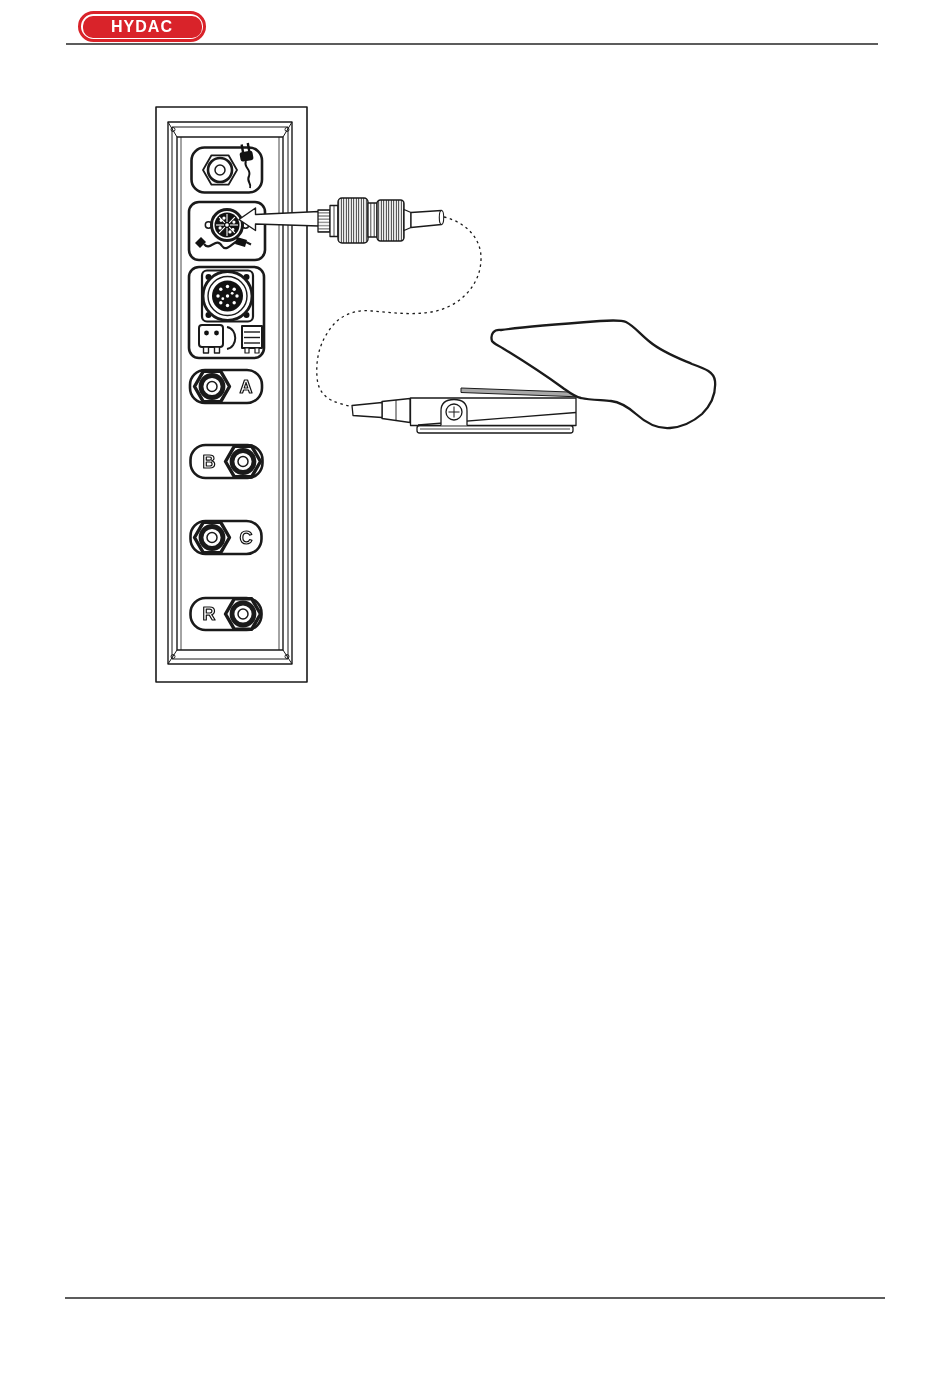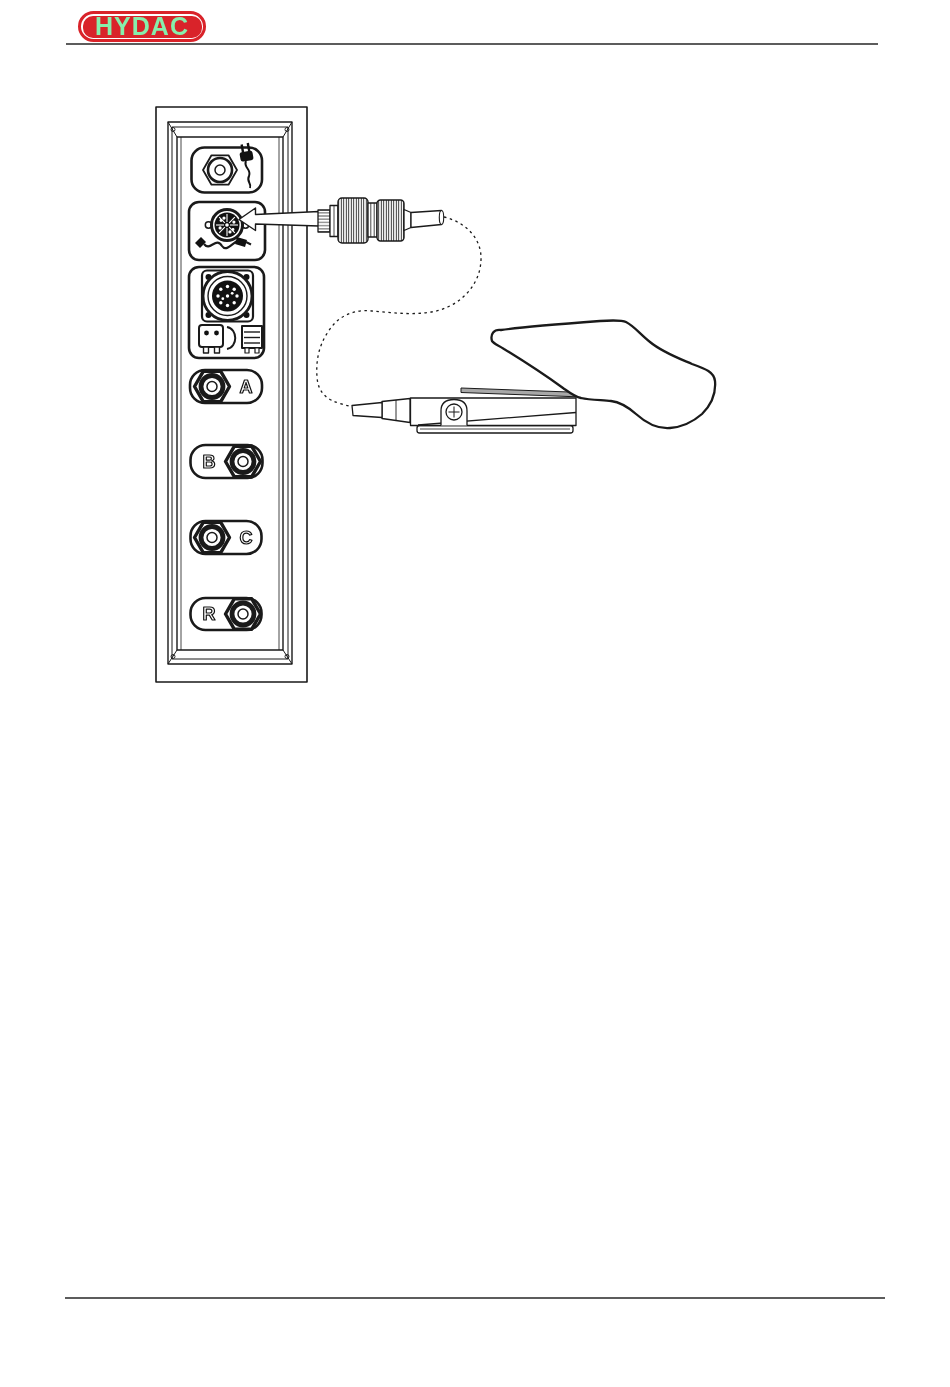--- a/index.html
+++ b/index.html
@@ -9,23 +9,23 @@
   }
   .rule{position:absolute;height:2px;background:#5c5c5c;}
   #header-rule{left:66px;top:43px;width:812px;}
   #footer-rule{left:65px;top:1297px;width:820px;}
   .logo{
     position:absolute;left:78px;top:11px;width:128px;height:31px;
     border:3.5px solid #d9232a;border-radius:16px;background:#fff;
     box-sizing:border-box;padding:1.5px;display:flex;
   }
   .logo-inner{
-    flex:1;background:#d9232a;border-radius:10px;color:#86efac;
+    flex:1;background:#d9232a;border-radius:10px;color:#ffffff;
     display:flex;align-items:center;justify-content:center;
-    font-weight:bold;font-size:25px;letter-spacing:1px;line-height:1;
+    font-weight:bold;font-size:16px;letter-spacing:1px;line-height:1;
     font-family:"Liberation Sans", sans-serif;
   }
   svg{position:absolute;left:0;top:0;}
   text.port-letter{
     font-family:"Liberation Sans", sans-serif;font-weight:bold;font-size:18px;
     fill:#ffffff;stroke:#111111;stroke-width:1.2px;
   }
 </style>
 </head>
 <body>

